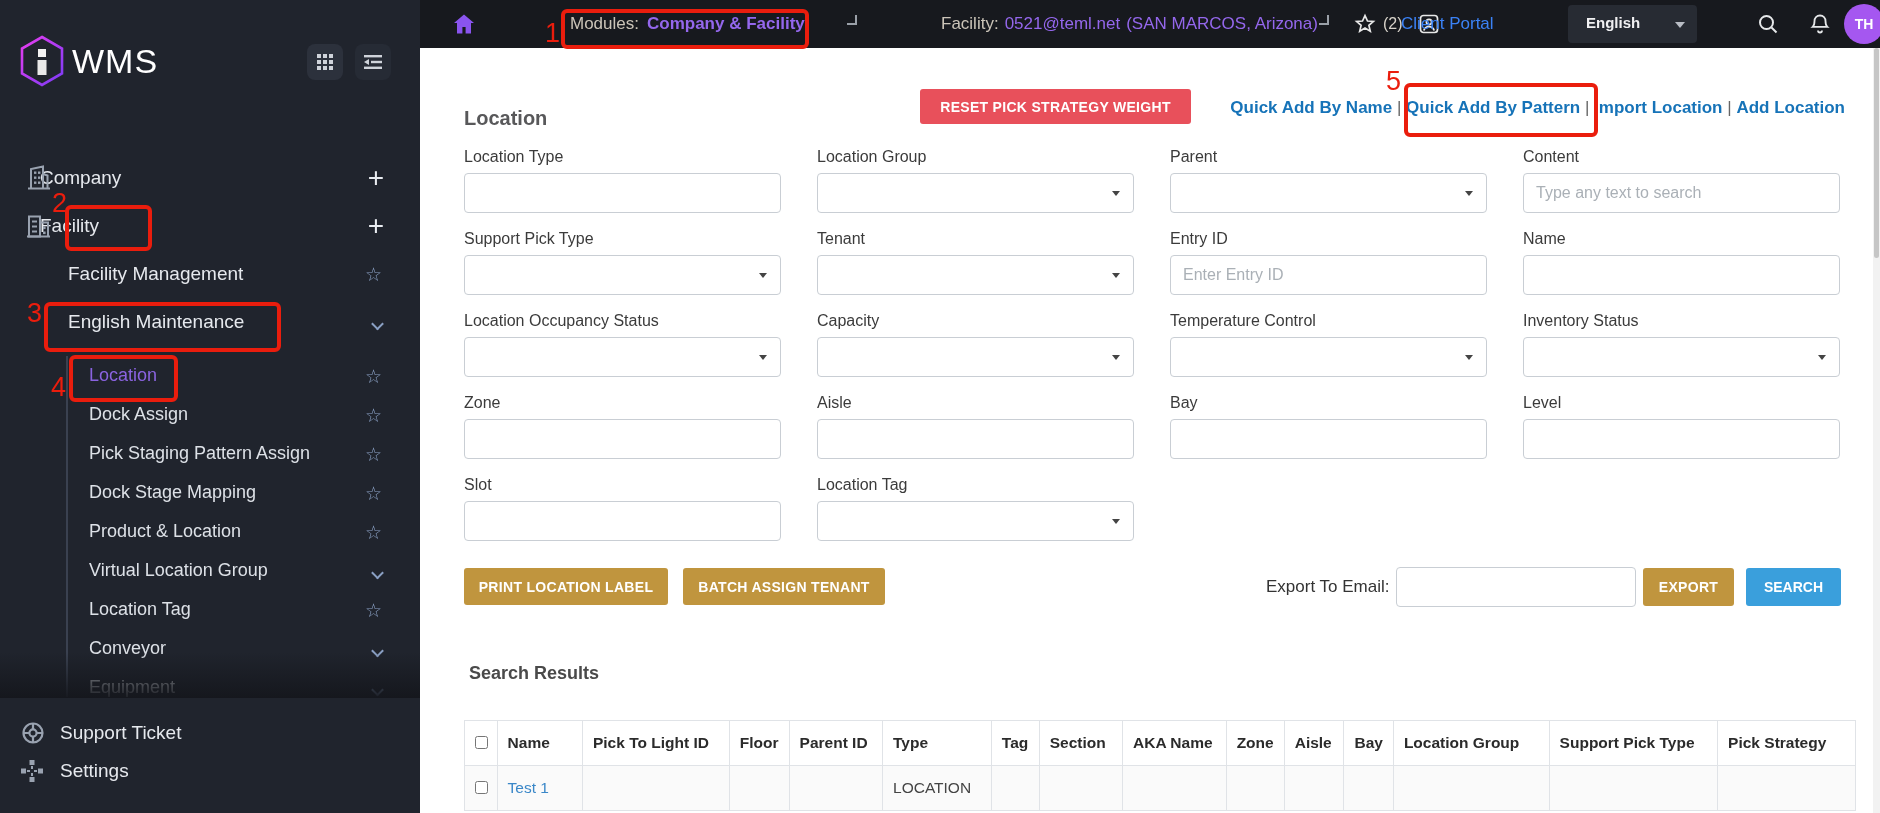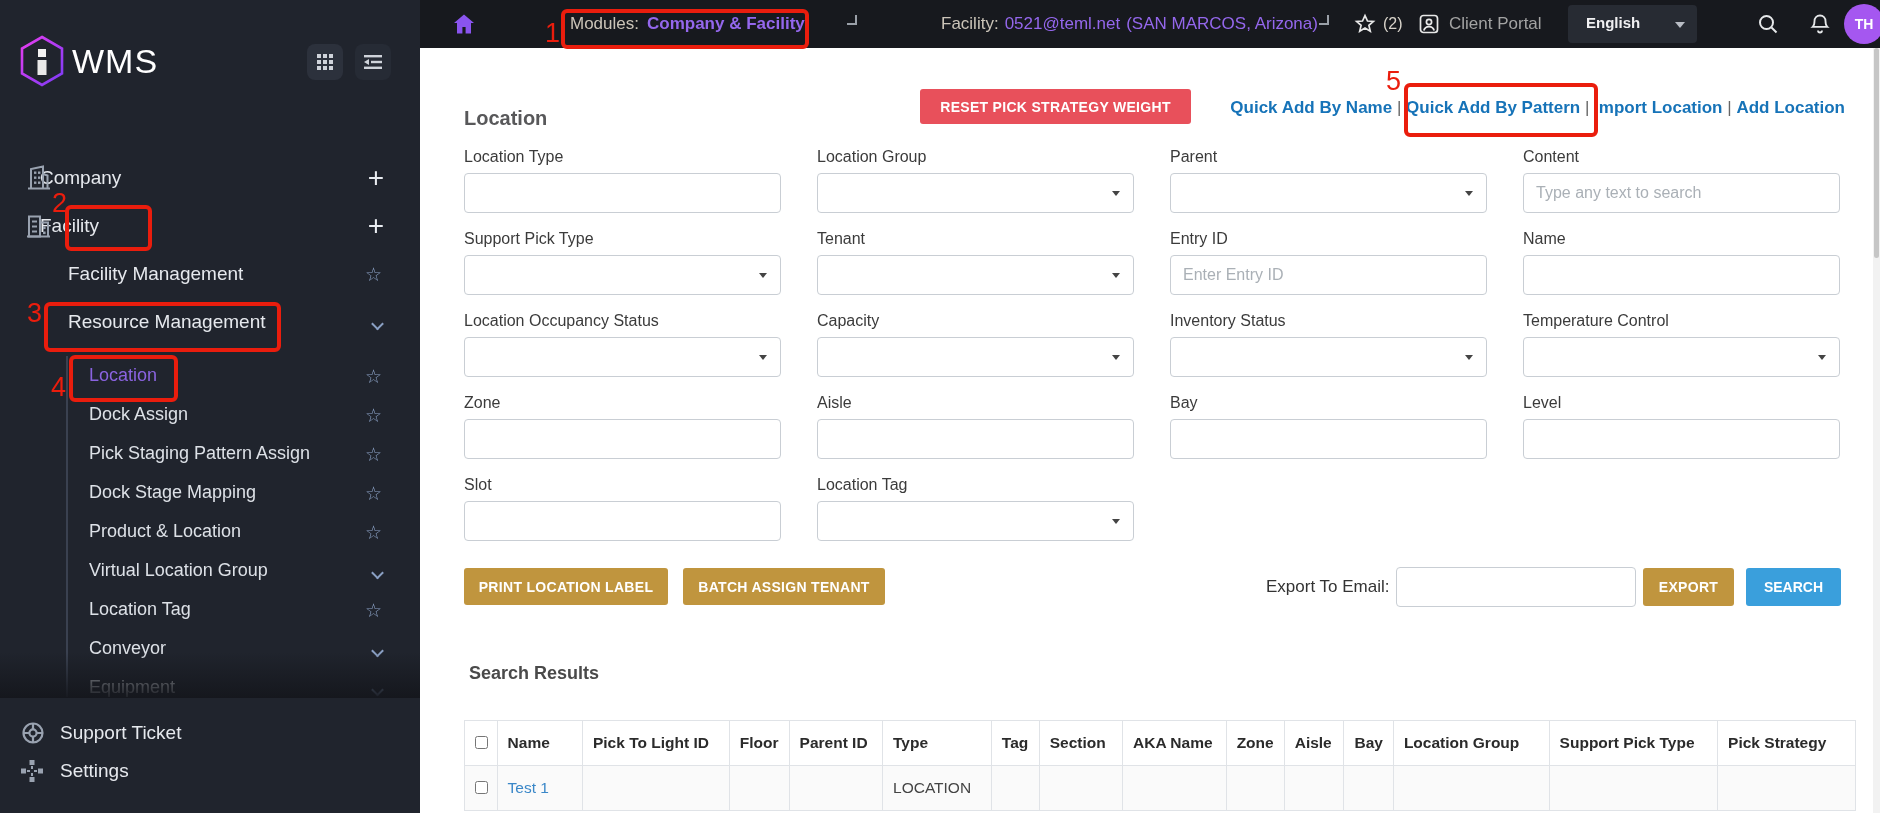--- a/index.html
+++ b/index.html
@@ -39,21 +39,21 @@
   .tb-label{color:#cbc4b8;}
   .tb-value{color:var(--accent_purple,#9467ec);}
   .tb-modules .tb-value{font-weight:bold;margin-left:8px;}
   .tb-chev1{left:427px;}
   .tb-facility{left:473px;font-size:17px;white-space:nowrap;margin-left:48px;}
   .tb-facility .tb-value{margin-left:6px;}
   .tb-chev2{left:899px;}
   .tb-star{left:933px;display:flex;}
   .tb-starcount{left:963px;color:#d8d3ca;font-size:16px;}
   .tb-portal-icon{left:997px;display:flex;}
-  .tb-portal{left:1029px;color:#a3a3a3;font-size:17px;}
+  .tb-portal{left:981px;color:#3b82f6;font-size:17px;}
   .lang-select{left:1148px;width:129px;height:38px;background:#272b33;border-radius:4px;cursor:pointer;}
   .lang-select span{position:absolute;left:18px;top:9px;font-size:15px;font-weight:bold;color:#f0f0f2;}
   .lang-caret{position:absolute;right:12px;top:17px;width:0;height:0;border-left:5px solid transparent;border-right:5px solid transparent;border-top:6px solid #b8bcc4;}
   .tb-search{left:1336px;display:flex;cursor:pointer;}
   .tb-bell{left:1388px;display:flex;cursor:pointer;}
   .tb-avatar{left:1424px;width:40px;height:40px;border-radius:50%;background:var(--avatar_bg,#a557f0);color:#fff;font-size:14px;font-weight:bold;display:flex;align-items:center;justify-content:center;cursor:pointer;}
 
   
   .main{position:absolute;left:420px;top:48px;width:1460px;height:765px;background:#fff;}
   .page-title{position:absolute;left:44px;top:46px;font-size:20px;font-weight:bold;color:#58585a;}
@@ -183,21 +183,21 @@
             </svg>
           </span>
           <span class="nav-label">Facility</span>
           <span class="nav-right r-plus">+</span>
         </div>
         <div class="nav-item lv1">
           <span class="nav-label">Facility Management</span>
           <span class="nav-right r-star">☆</span>
         </div>
         <div class="nav-item lv1">
-          <span class="nav-label">Resource Management</span>
+          <span class="nav-label">English Maintenance</span>
           <span class="nav-right r-chevron"><i class="chev" style="width:7px;height:7px;"></i></span>
         </div>
         <div class="submenu">
           <div class="nav-item lv2 active">
             <span class="nav-label">Location</span>
             <span class="nav-right r-star">☆</span>
           </div>
           <div class="nav-item lv2">
             <span class="nav-label">Dock Assign</span>
             <span class="nav-right r-star">☆</span>
@@ -359,27 +359,27 @@
             <i class="caret"></i>
           </div>
         </div>
         <div class="field">
           <label>Capacity</label>
           <div class="select">
             <i class="caret"></i>
           </div>
         </div>
         <div class="field">
+          <label>Temperature Control</label>
+          <div class="select">
+            <i class="caret"></i>
+          </div>
+        </div>
+        <div class="field">
           <label>Inventory Status</label>
-          <div class="select">
-            <i class="caret"></i>
-          </div>
-        </div>
-        <div class="field">
-          <label>Temperature Control</label>
           <div class="select">
             <i class="caret"></i>
           </div>
         </div>
         <div class="field"><label>Zone</label><input class="tinput" style=""></div>
         <div class="field"><label>Aisle</label><input class="tinput" style=""></div>
         <div class="field"><label>Bay</label><input class="tinput" style=""></div>
         <div class="field"><label>Level</label><input class="tinput" style=""></div>
         <div class="field"><label>Slot</label><input class="tinput" style=""></div>
         <div class="field">

